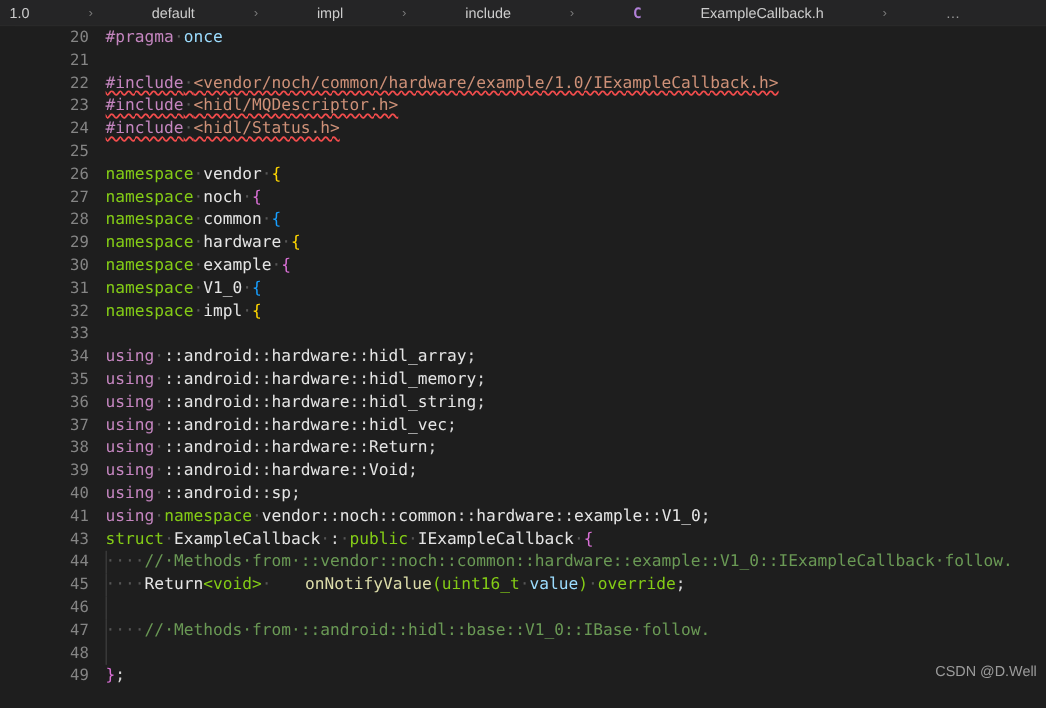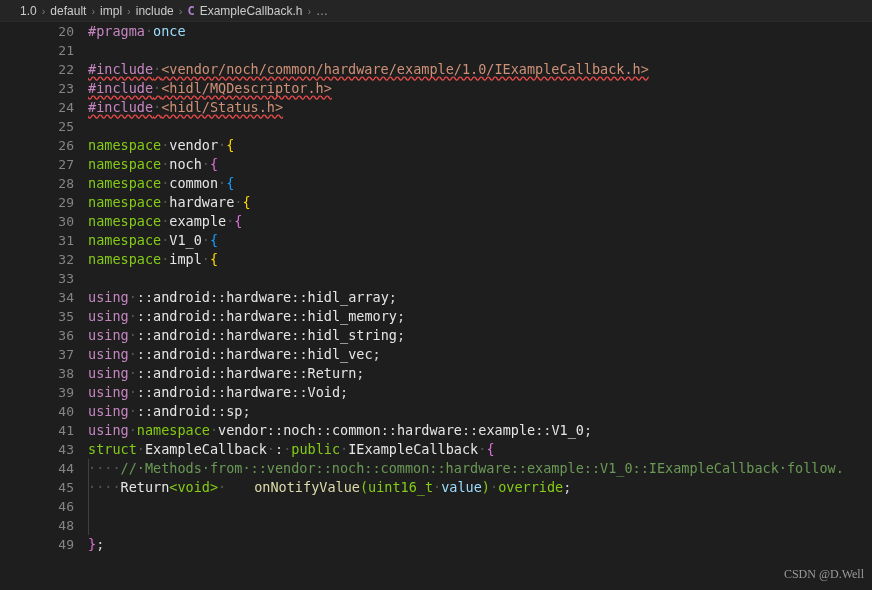--- a/index.html
+++ b/index.html
@@ -14,26 +14,27 @@
     font-family: "DejaVu Sans Mono", monospace;
   }
 
   
   #breadcrumb-bar {
     height: 22px;
     background: #252526;
     border-bottom: 1px solid #2b2b2b;
     display: flex;
     align-items: center;
-    padding-left: 20px;
+    padding-left: 8px;
     box-sizing: border-box;
     font-family: "Liberation Sans", sans-serif;
     font-size: 12px;
     color: #a9a9a9;
     white-space: nowrap;
+    gap: 44px;
   }
   .bc-item { color: #cccccc; }
   .bc-sep {
     color: #7a7a7a;
     margin: 0 5px;
     font-size: 11px;
   }
   .bc-class-icon {
     color: #b180d7;
     font-weight: bold;
@@ -115,22 +116,22 @@
     bottom: 0;
     width: 1px;
     background: #404040;
     left: 0px;
   }
 
   
   #watermark {
     position: absolute;
     right: 8px;
-    bottom: 8px;
-    font-family: Liberation Serif, serif;
+    bottom: 24px;
+    font-family: Liberation Sans, sans-serif;
     font-size: 12px;
     color: #9b9b9b;
     -webkit-user-select: none;
     user-select: none;
   }
 </style>
 </head>
 <body>
 
 <div id="breadcrumb-bar">
@@ -170,17 +171,18 @@
       <div class="line"><div class="lnum">36</div><div class="ltext"><span class="t-pre">using</span><span class="ws">·</span><span class="t-punc">::</span><span class="t-type">android</span><span class="t-punc">::</span><span class="t-type">hardware</span><span class="t-punc">::</span><span class="t-type">hidl_string</span><span class="t-punc">;</span></div></div>
       <div class="line"><div class="lnum">37</div><div class="ltext"><span class="t-pre">using</span><span class="ws">·</span><span class="t-punc">::</span><span class="t-type">android</span><span class="t-punc">::</span><span class="t-type">hardware</span><span class="t-punc">::</span><span class="t-type">hidl_vec</span><span class="t-punc">;</span></div></div>
       <div class="line"><div class="lnum">38</div><div class="ltext"><span class="t-pre">using</span><span class="ws">·</span><span class="t-punc">::</span><span class="t-type">android</span><span class="t-punc">::</span><span class="t-type">hardware</span><span class="t-punc">::</span><span class="t-type">Return</span><span class="t-punc">;</span></div></div>
       <div class="line"><div class="lnum">39</div><div class="ltext"><span class="t-pre">using</span><span class="ws">·</span><span class="t-punc">::</span><span class="t-type">android</span><span class="t-punc">::</span><span class="t-type">hardware</span><span class="t-punc">::</span><span class="t-type">Void</span><span class="t-punc">;</span></div></div>
       <div class="line"><div class="lnum">40</div><div class="ltext"><span class="t-pre">using</span><span class="ws">·</span><span class="t-punc">::</span><span class="t-type">android</span><span class="t-punc">::</span><span class="t-type">sp</span><span class="t-punc">;</span></div></div>
       <div class="line"><div class="lnum">41</div><div class="ltext"><span class="t-pre">using</span><span class="ws">·</span><span class="t-kw">namespace</span><span class="ws">·</span><span class="t-type">vendor</span><span class="t-punc">::</span><span class="t-type">noch</span><span class="t-punc">::</span><span class="t-type">common</span><span class="t-punc">::</span><span class="t-type">hardware</span><span class="t-punc">::</span><span class="t-type">example</span><span class="t-punc">::</span><span class="t-type">V1_0</span><span class="t-punc">;</span></div></div>
       <div class="line"><div class="lnum">43</div><div class="ltext"><span class="t-kw">struct</span><span class="ws">·</span><span class="t-type">ExampleCallback</span><span class="ws">·</span><span class="t-punc">:</span><span class="ws">·</span><span class="t-kw">public</span><span class="ws">·</span><span class="t-type">IExampleCallback</span><span class="ws">·</span><span class="b2">{</span></div></div>
       <div class="line"><div class="lnum">44</div><div class="ltext"><span class="ws">····</span><span class="t-cmt">//·Methods·from·::vendor::noch::common::hardware::example::V1_0::IExampleCallback·follow.</span><span class="iguide"></span></div></div>
       <div class="line"><div class="lnum">45</div><div class="ltext"><span class="ws">····</span><span class="t-type">Return</span><span class="t-kw">&lt;</span><span class="t-kw">void</span><span class="t-kw">&gt;</span><span class="ws">·</span><span class="t-fn">onNotifyValue</span><span class="t-kw">(</span><span class="t-kw">uint16_t</span><span class="ws">·</span><span class="t-var">value</span><span class="t-kw">)</span><span class="ws">·</span><span class="t-kw">override</span><span class="t-punc">;</span><span class="iguide"></span></div></div>
       <div class="line"><div class="lnum">46</div><div class="ltext"><span class="iguide"></span></div></div>
+      <div class="line"><div class="lnum">47</div><div class="ltext"><span class="ws">····</span><span class="t-cmt">//·Methods·from·::android::hidl::base::V1_0::IBase·follow.</span><span class="iguide"></span></div></div>
       <div class="line"><div class="lnum">48</div><div class="ltext"><span class="iguide"></span></div></div>
       <div class="line"><div class="lnum">49</div><div class="ltext"><span class="b2">}</span><span class="t-punc">;</span></div></div>
     </div>
   <div id="watermark">CSDN @D.Well</div>
 </div>
 
 </body></html>

